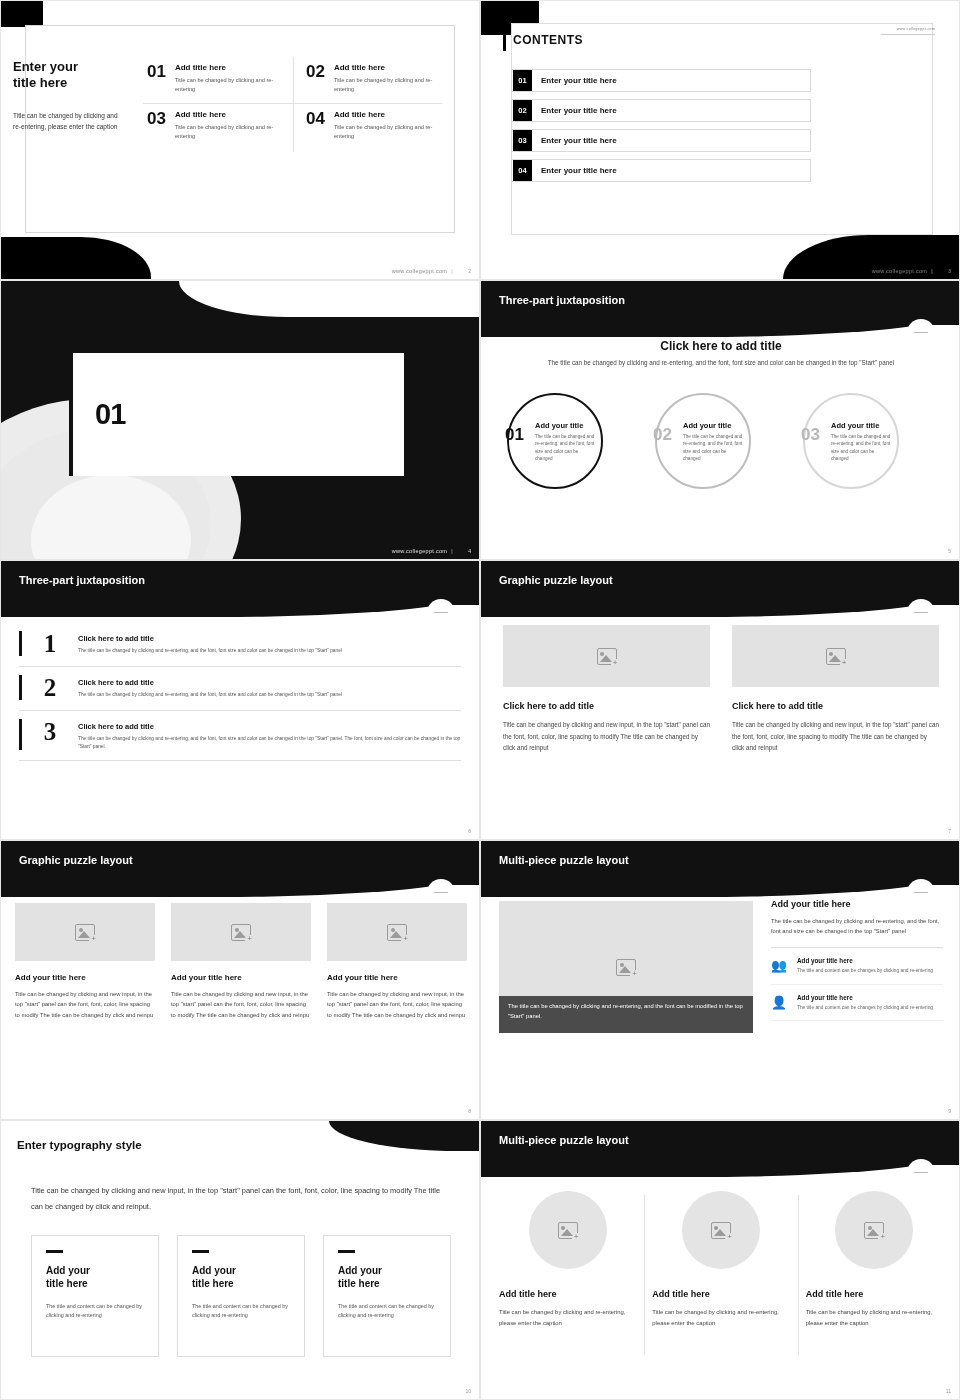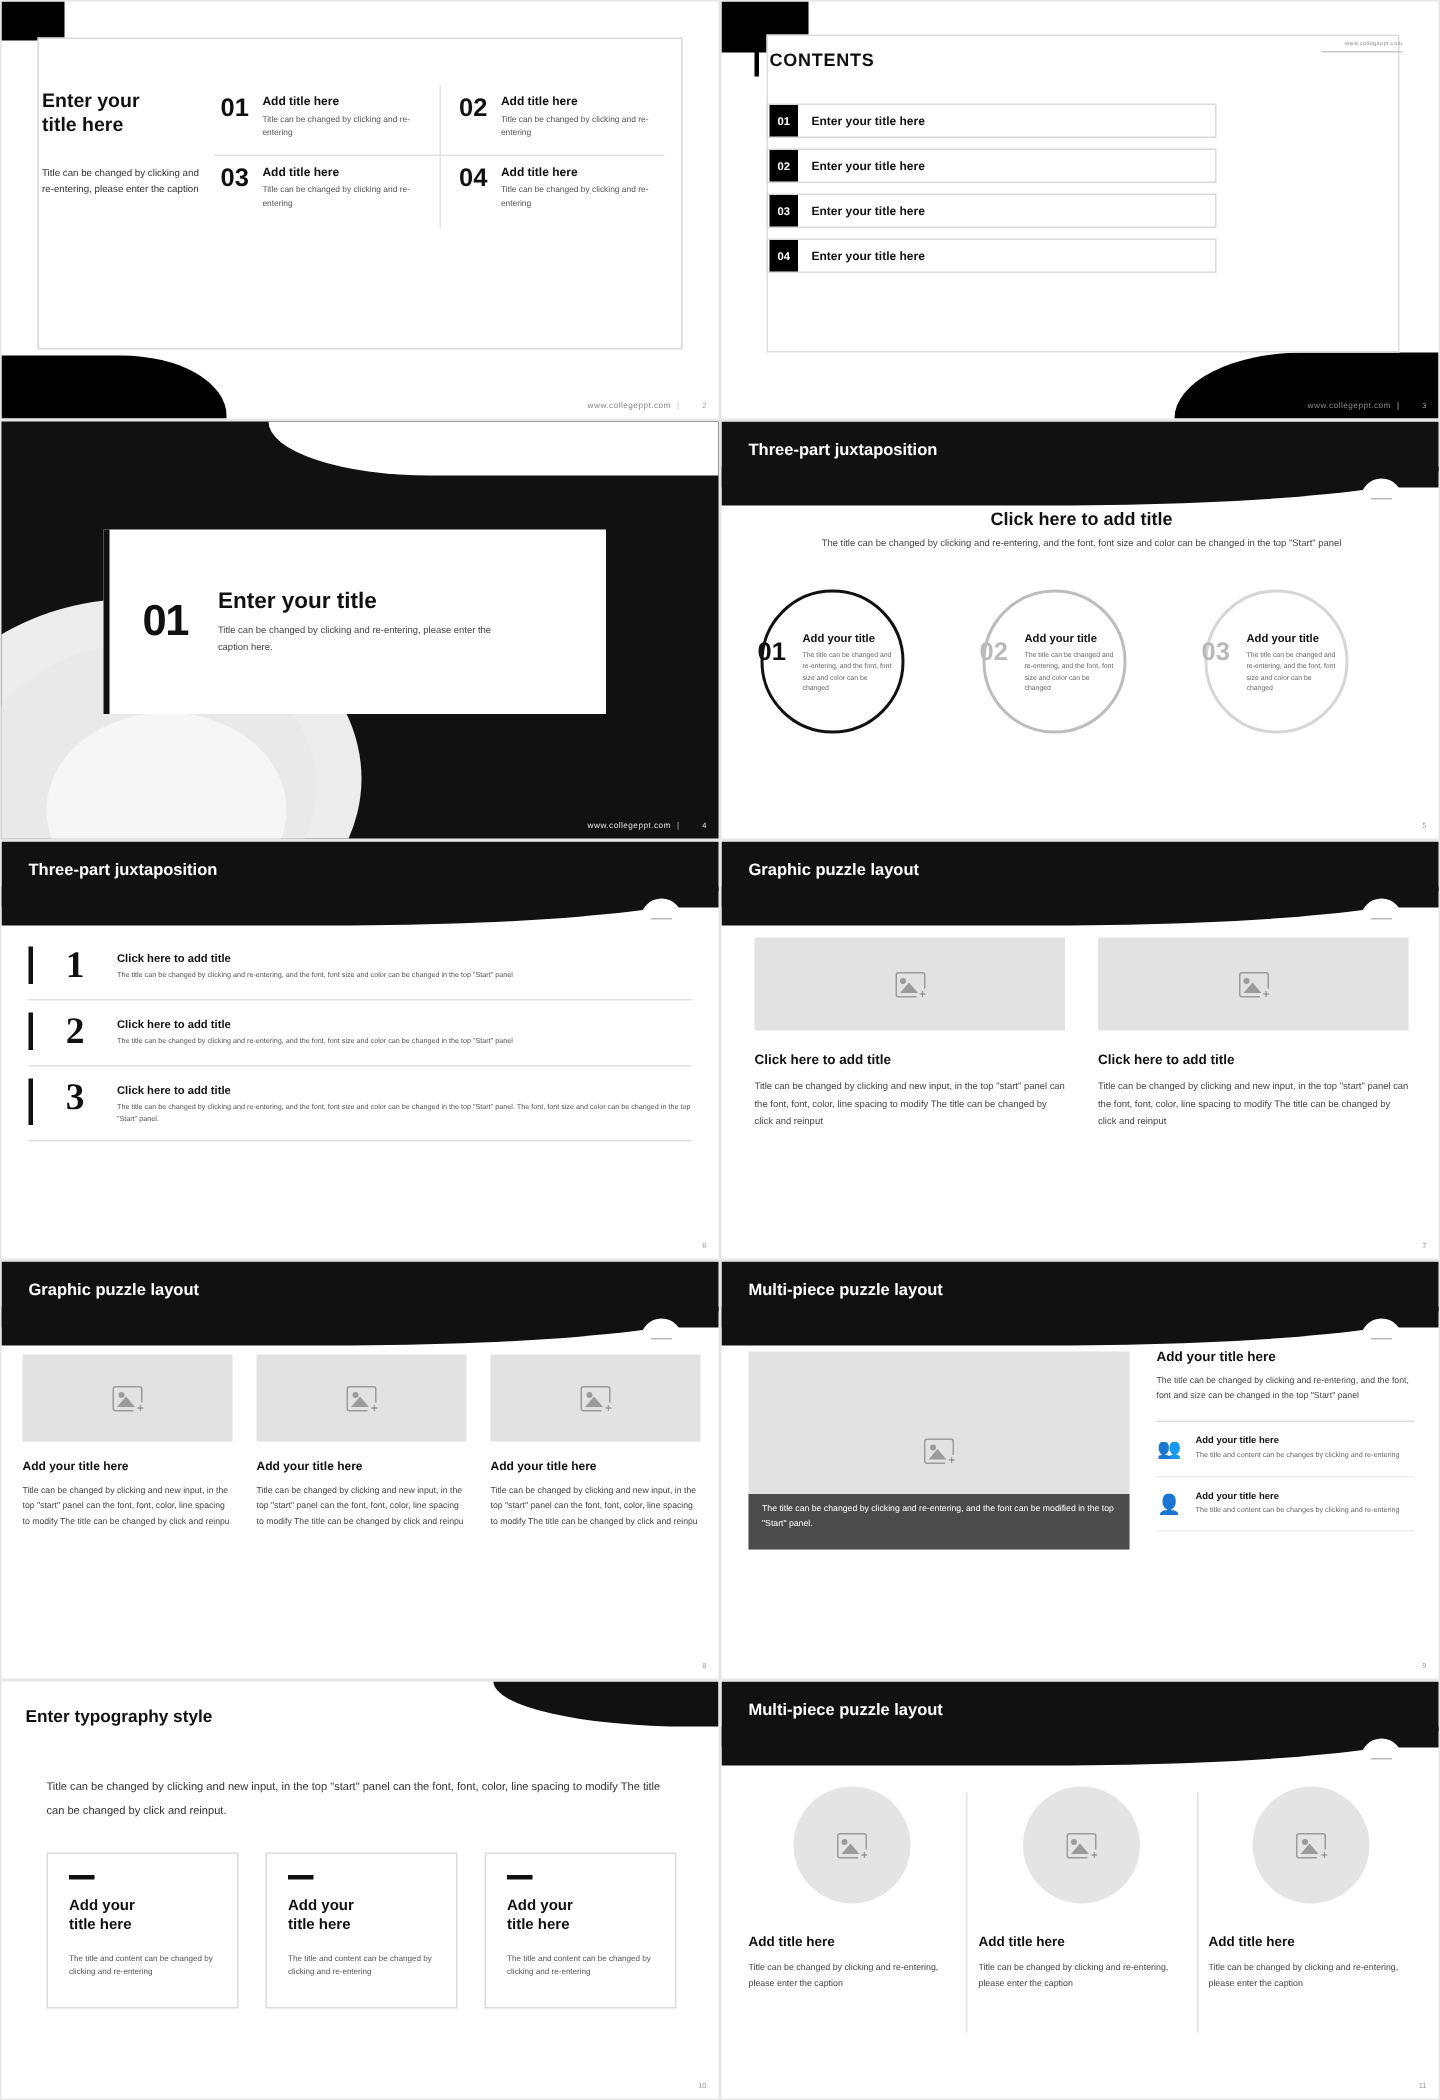--- a/index.html
+++ b/index.html
@@ -34,21 +34,21 @@
   .site::after { content: "|"; margin-left: 4px; color: #bbb; }
 
   
   .s1-bg-tl { position:absolute; left:0; top:0; width:42px; height:26px; background:#000; }
   .s1-bg-bl { position:absolute; left:0; bottom:0; width:150px; height:42px; background:#000; border-top-right-radius:70px 40px;}
   .s1-card {
     position:absolute; left:24px; top:24px; width:430px; height:208px;
     background:#fff; border:1px solid #d8d8d8;
     padding: 26px 24px 0 28px;
   }
-  .s1-left { position:absolute; left:27px; top:58px; width:108px; }
+  .s1-left { position:absolute; left:12px; top:58px; width:108px; }
   .s1-title { font-size:13px; font-weight:bold; line-height:1.25; }
   .s1-sub { margin-top:18px; font-size:6.5px; line-height:1.7; color:#333; }
   .s1-grid {
     position:absolute; left:142px; top:56px; width:300px;
     display:grid; grid-template-columns:1fr 1fr; grid-template-rows:1fr 1fr;
   }
   .s1-item { display:flex; gap:9px; padding:6px 8px 10px 4px; }
   .s1-item + .s1-item { }
   .s1-item.b1, .s1-item.b2 { border-bottom:1px solid #e2e2e2; }
   .s1-item.b2, .s1-item.b4 { border-left:1px solid #e2e2e2; padding-left:12px; }
@@ -148,21 +148,21 @@
   .s8-item { display:flex; gap:9px; padding:9px 0; border-bottom:1px solid #eee; align-items:flex-start;}
   .s8-ic { width:17px; height:17px; color:#222; font-size:13px; line-height:17px; text-align:center; }
   .s8-it { font-size:6.3px; font-weight:bold; }
   .s8-id { margin-top:3px; font-size:4.8px; color:#666; line-height:1.6; }
 
   
   .s9-hdr-title { position:absolute; left:16px; top:18px; font-size:11.5px; font-weight:bold; }
   .s9-wave { position:absolute; right:0; top:0; width:150px; height:30px; background:#111; border-bottom-left-radius:130px 30px; }
   .s9-lead { position:absolute; left:30px; top:62px; width:420px; font-size:7.4px; color:#333; line-height:2.1; }
   .s9-cards { position:absolute; left:30px; top:114px; width:420px; display:flex; gap:18px; }
-  .s9-card { width:128px; height:104px; border:1px solid #dcdcdc; padding:14px 12px 0 14px; }
+  .s9-card { width:128px; height:122px; border:1px solid #dcdcdc; padding:14px 12px 0 14px; }
   .s9-dash { width:17px; height:2.5px; background:#111; }
   .s9-ct { margin-top:11px; font-size:10px; font-weight:bold; line-height:1.35; }
   .s9-cd { margin-top:11px; font-size:5.4px; color:#555; line-height:1.75; }
 
   
   .s10-wrap { position:absolute; left:10px; top:70px; width:460px; display:flex; }
   .s10-col { flex:1; text-align:center; position:relative; padding:0 8px; }
   .s10-col + .s10-col::before { content:""; position:absolute; left:0; top:4px; width:1px; height:160px; background:#e2e2e2;}
   .s10-circ { width:78px; height:78px; border-radius:50%; background:#e4e4e4; margin:0 auto;
               display:flex; align-items:center; justify-content:center; }
@@ -251,24 +251,20 @@
     <div class="pagenum">3</div>
   </div>
 
   <div class="slide s3">
     <div class="s3-topwhite"></div>
     <div class="s3-swirl1"></div>
     <div class="s3-swirl2"></div>
     <div class="s3-swirl3"></div>
     <div class="s3-card">
       <div class="s3-num">01</div>
-      <div>
-        <div class="s3-r-title">Enter your title</div>
-        <div class="s3-r-sub">Title can be changed by clicking and re-entering, please enter the caption here.</div>
-      </div>
     </div>
     <div class="site">www.collegeppt.com</div>
     <div class="pagenum">4</div>
   </div>
 
   <div class="slide">
     <div class="hdr"></div>
     <div class="hdr-curve"></div>
     <div class="hdr-title">Three-part juxtaposition</div>
     <div class="hdr-dot"></div>

